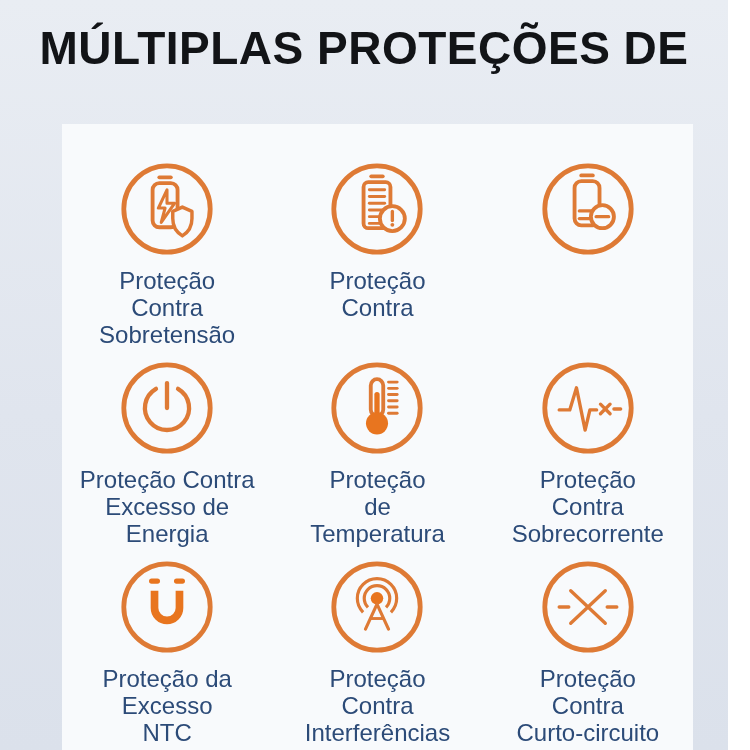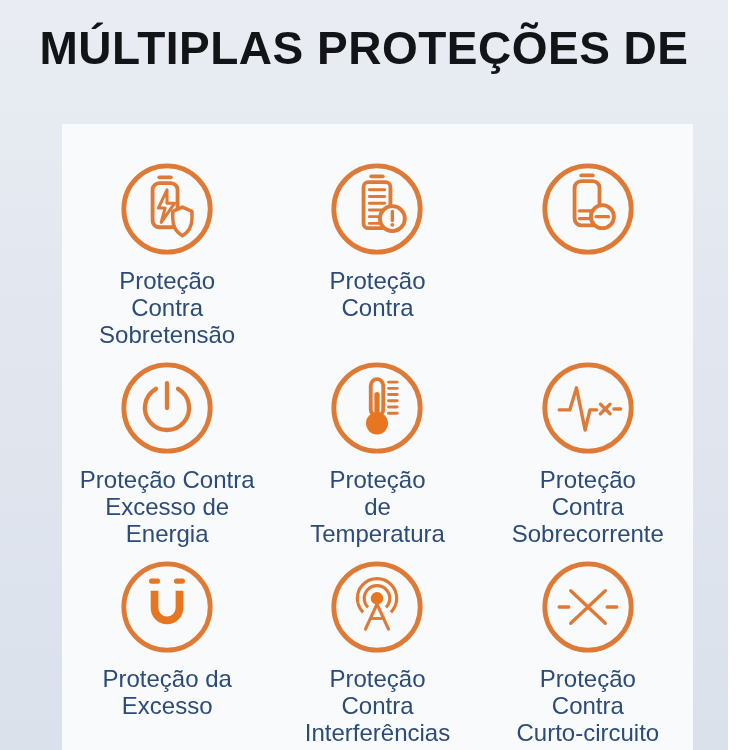--- a/index.html
+++ b/index.html
@@ -174,20 +174,21 @@
             <path d="M37 33 V51 A13 13 0 0 0 63 51 V33" stroke="#E8751F" stroke-width="8"></path>
             <g stroke="#E8751F" stroke-width="5.5" stroke-linecap="round">
               <line x1="34" y1="23" x2="40" y2="23"></line>
               <line x1="60" y1="23" x2="66" y2="23"></line>
             </g>
           </svg>
         </div>
         <div class="label">
           <span>Proteção da</span>
           <span>Excesso</span>
+          <span>NTC</span>
         </div>
       </div>
 
       <div class="cell">
         <div class="ring">
           <svg viewBox="0 0 100 100" fill="none" stroke="#DE7A35">
             <circle cx="50" cy="50" r="45" stroke-width="5"></circle>
             <path d="M40.6 50.4 A13.3 13.3 0 1 1 59.4 50.4" stroke-width="3.3"></path>
             <path d="M35.5 55.5 A20.5 20.5 0 1 1 64.5 55.5" stroke-width="3.3"></path>
             <circle cx="50" cy="41" r="6.5" fill="#E8751F" stroke="none"></circle>

